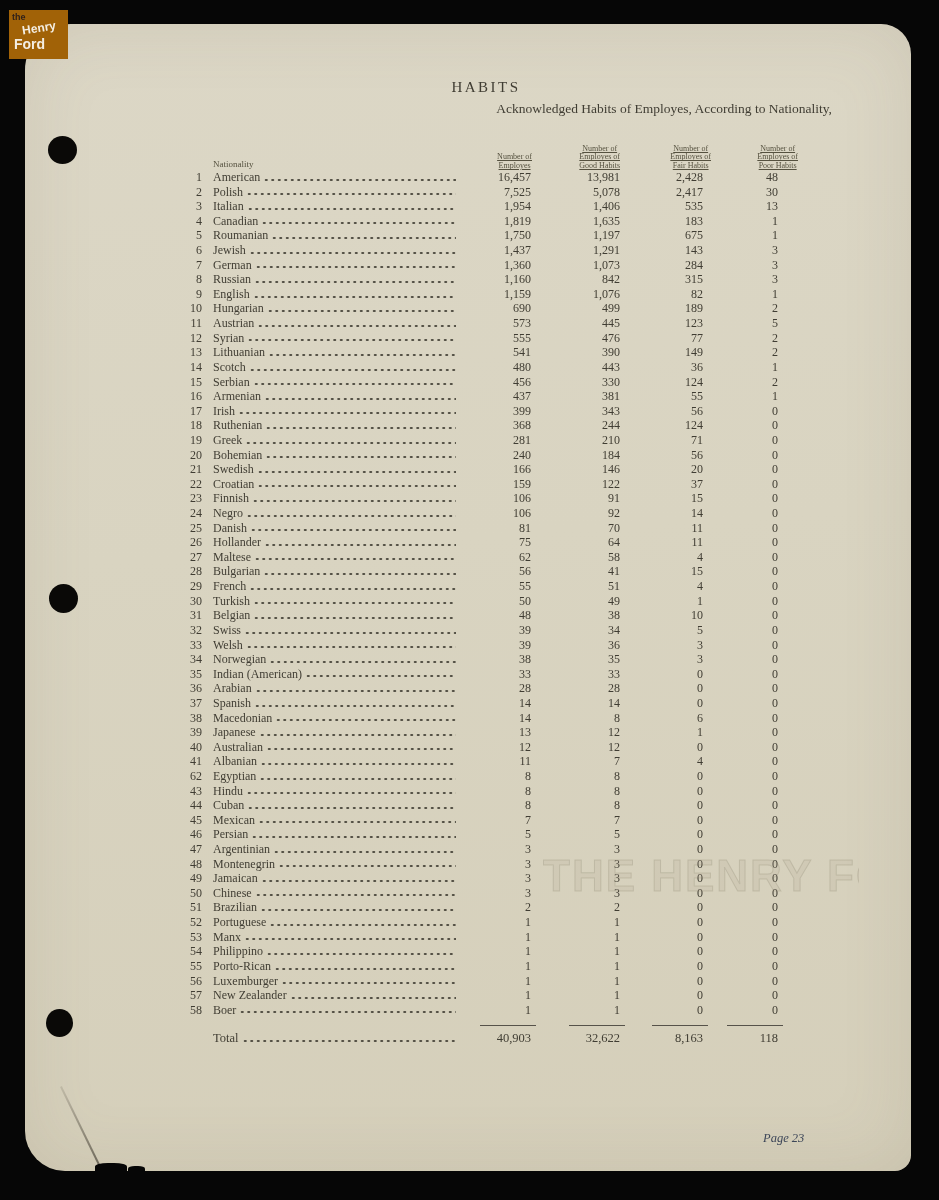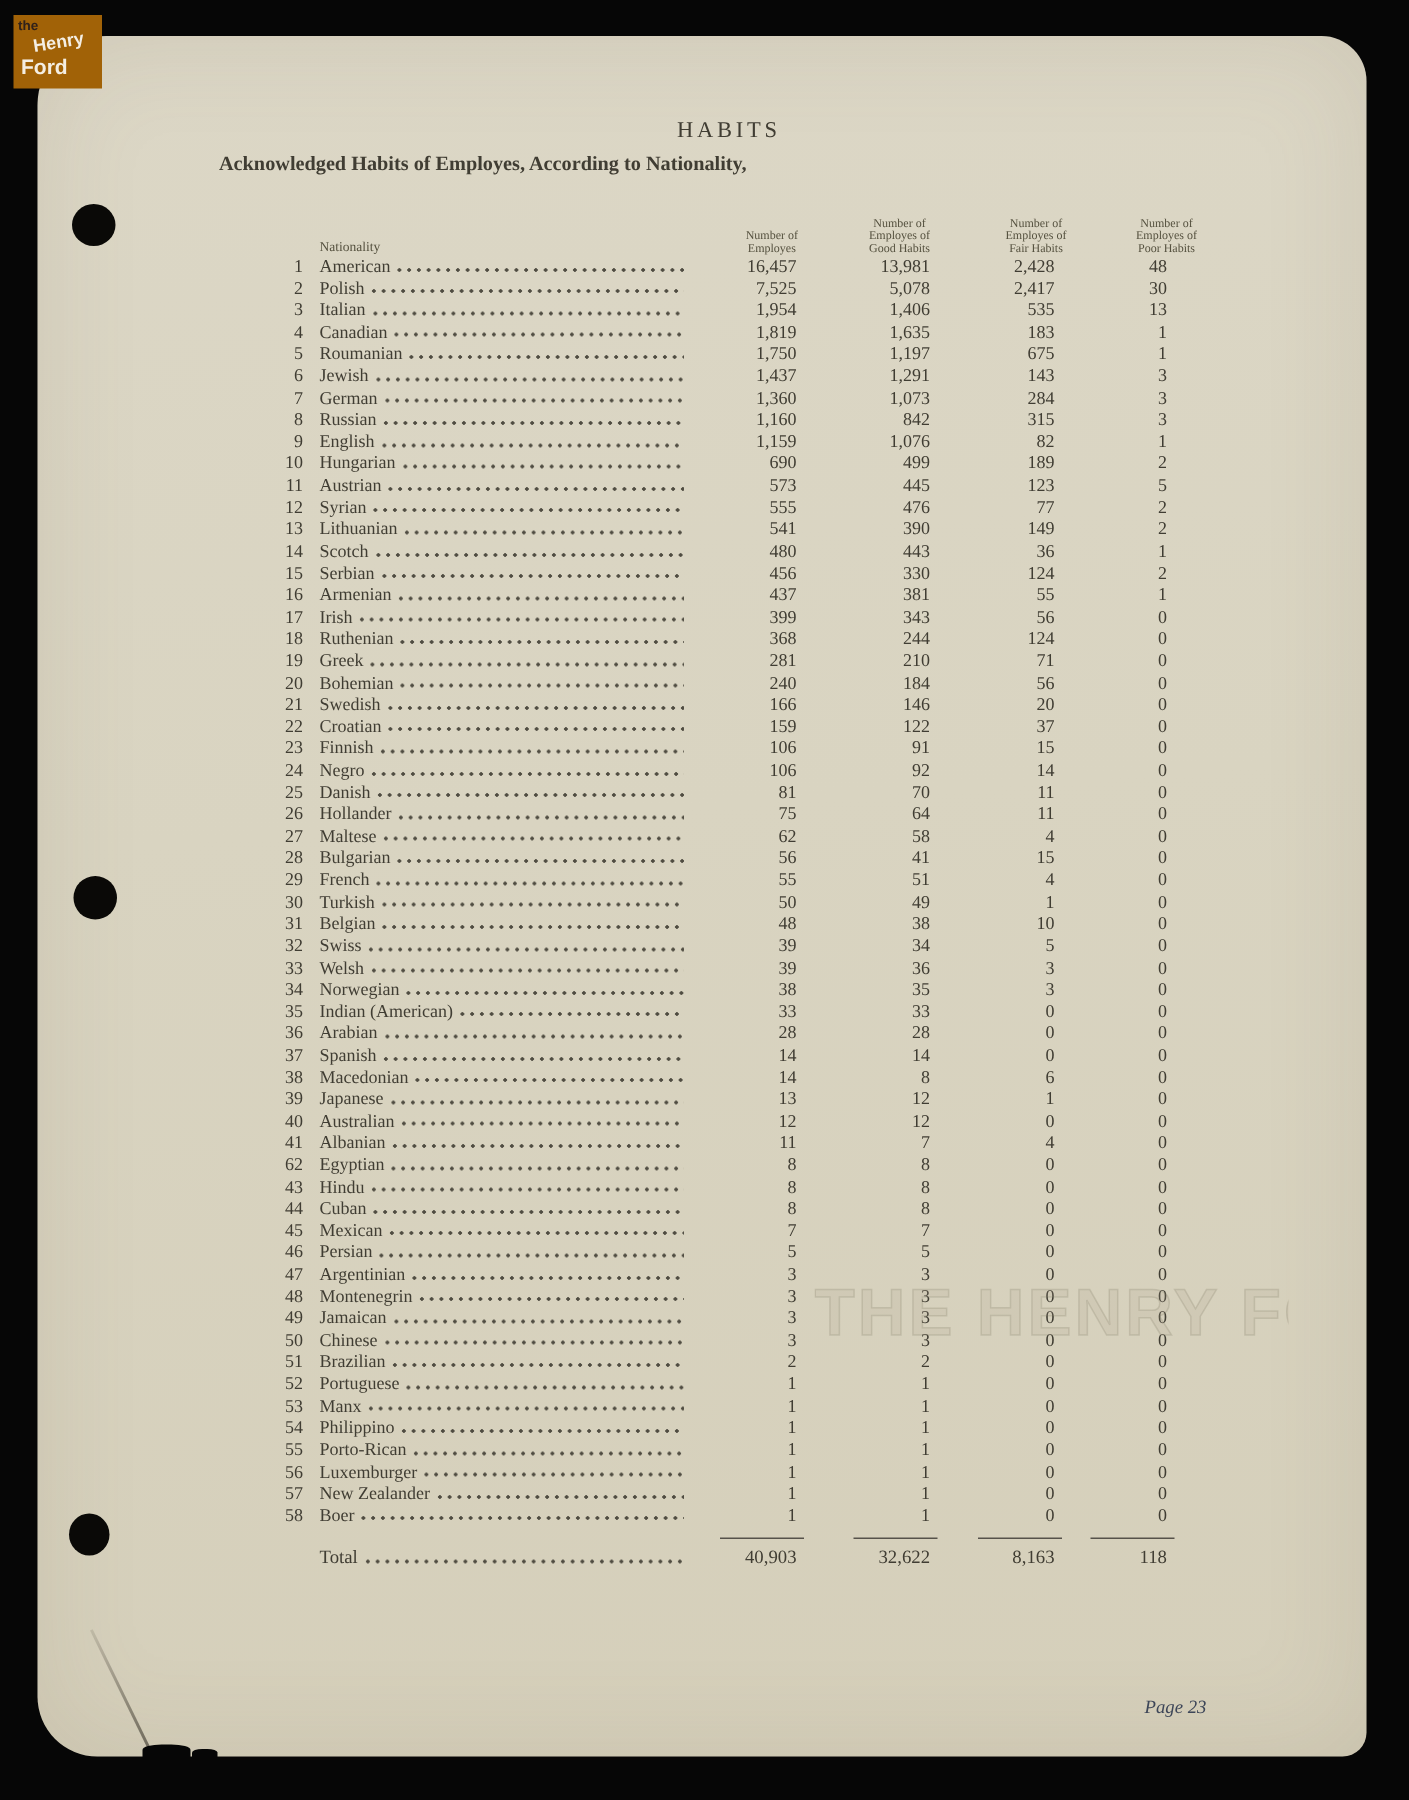--- a/index.html
+++ b/index.html
@@ -22,26 +22,26 @@
   .logo .ford{position:absolute;left:5px;top:26px;font-size:14px;color:#f4eee3;}
   
   .hole{position:absolute;background:#0a0907;border-radius:50%;z-index:5;}
   .hole.h-a{left:48px;top:136px;width:29px;height:28px;}
   .hole.h-b{left:49px;top:584px;width:29px;height:29px;}
   .hole.h-c{left:46px;top:1009px;width:27px;height:28px;}
   
   .ink{color:#403d33;}
   .doc-title{position:absolute;left:186px;top:79px;width:600px;text-align:center;
              font-size:15px;letter-spacing:2.5px;}
-  .doc-sub{position:absolute;left:146px;top:101px;width:686px;text-align:left;
-           font-size:13.5px;line-height:15.5px;font-weight:bold;}
+  .doc-sub{position:absolute;left:146px;top:101px;width:686px;text-align:right;
+           font-size:13.5px;line-height:15.5px;}
   
   .thead{position:absolute;left:186px;top:140px;width:592px;height:30px;color:#55513f;}
   .h-nat{position:absolute;left:27px;bottom:1px;font-size:9px;margin-top:10px;}
-  .h-col{position:absolute;bottom:-1px;font-size:8px;line-height:8.8px;text-align:center;}
+  .h-col{position:absolute;bottom:-1px;font-size:8px;line-height:8.8px;text-align:center;text-decoration:underline;}
   .h-col span{display:block;}
   .h1{right:246px;} .h2{right:158px;} .h3{right:67px;} .h4{right:-20px;}
   
   .rows{position:absolute;left:186px;top:170px;width:592px;}
   .row{display:grid;grid-template-columns:16px 256px 73px 89px 83px 75px;
        height:14.62px;font-size:12px;line-height:14.62px;color:#403d33;}
   .c-idx{text-align:right;}
   .c-name{display:flex;padding-left:11px;overflow:hidden;text-align:center;}
   .nm{white-space:nowrap;}
   .dots{flex:1;margin-left:3px;margin-right:2px;

